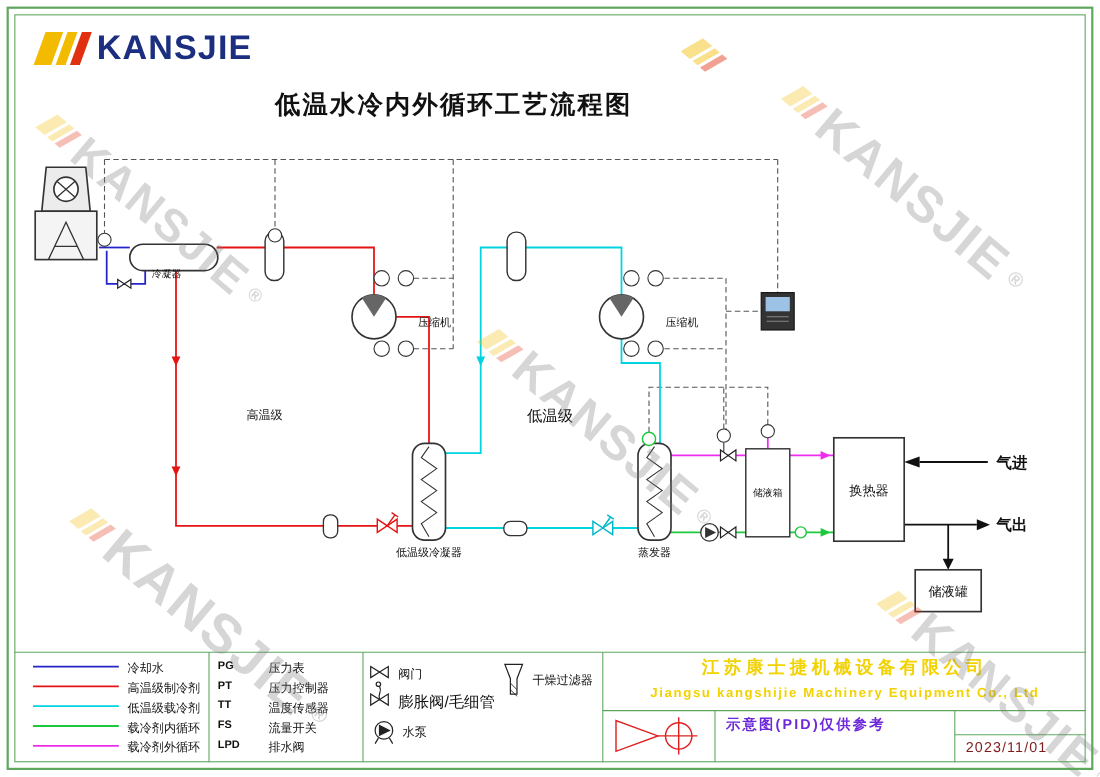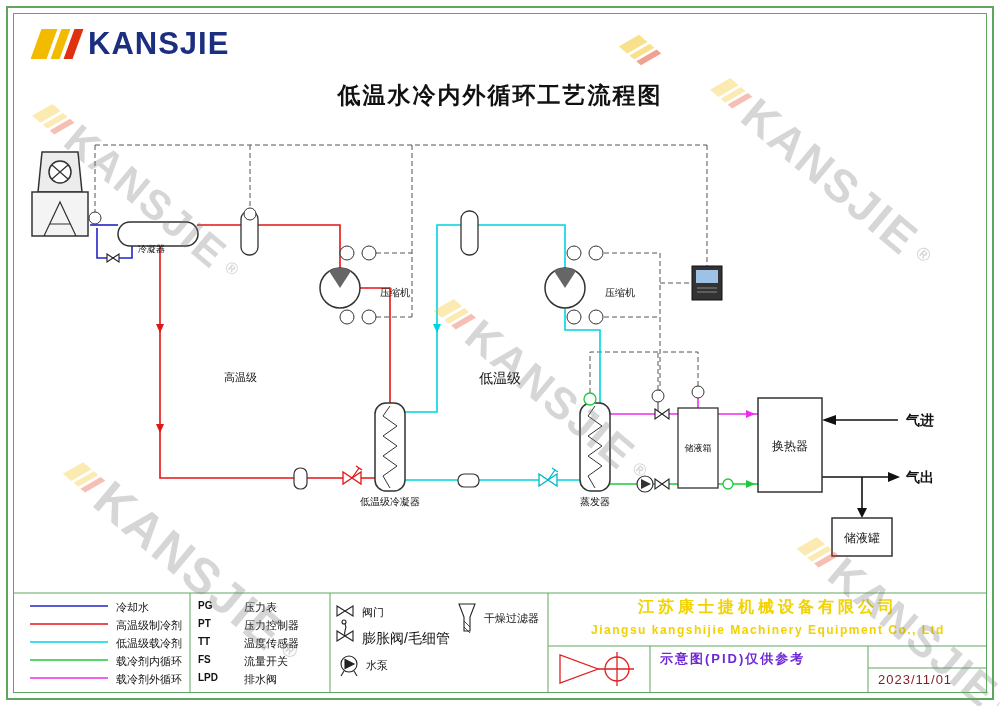--- a/index.html
+++ b/index.html
@@ -10,21 +10,21 @@
   #pid{position:absolute;left:0;top:0;z-index:2}
   .lbl{position:absolute;z-index:3;white-space:nowrap;color:#111}
   .ctr{text-align:center}
   #logo{position:absolute;left:36px;top:26px;display:flex;align-items:center;gap:10px;z-index:3}
   .logo-stripes{display:flex;gap:4px;align-items:flex-end}
   .logo-stripes i{display:block;transform:skewX(-20deg)}
   .ls-a{width:16px;height:30px;background:#f3bb00}
   .ls-b{width:9px;height:30px;background:#f3bb00}
   .ls-c{width:9px;height:30px;background:#e03010}
   .logo-text{font-size:31px;font-weight:bold;color:#1b2e80;letter-spacing:1px}
-  #title{position:absolute;left:250px;top:80px;width:500px;text-align:center;
+  #title{position:absolute;left:250px;top:80px;width:500px;
          font-family:"Liberation Serif","DejaVu Serif",serif;font-size:23px;font-weight:bold;letter-spacing:2px;z-index:3}
   .wm{position:absolute;transform:translate(-50%,-50%) rotate(40deg);color:#7a7a7a;opacity:.3;font-weight:bold;
       letter-spacing:2px;white-space:nowrap;z-index:5;pointer-events:none;display:flex;align-items:center;gap:8px}
   .wm sup{font-size:.4em}
   .wm-stripes{display:inline-flex;gap:3px;align-items:flex-end}
   .wm-stripes i{display:block;transform:skewX(-20deg)}
   .wm-stripes .wa{width:11px;height:22px;background:#f3bb00}
   .wm-stripes .wb{width:6px;height:22px;background:#f3bb00}
   .wm-stripes .wc{width:6px;height:22px;background:#e03010}
   .lg-label{font-size:11px}

